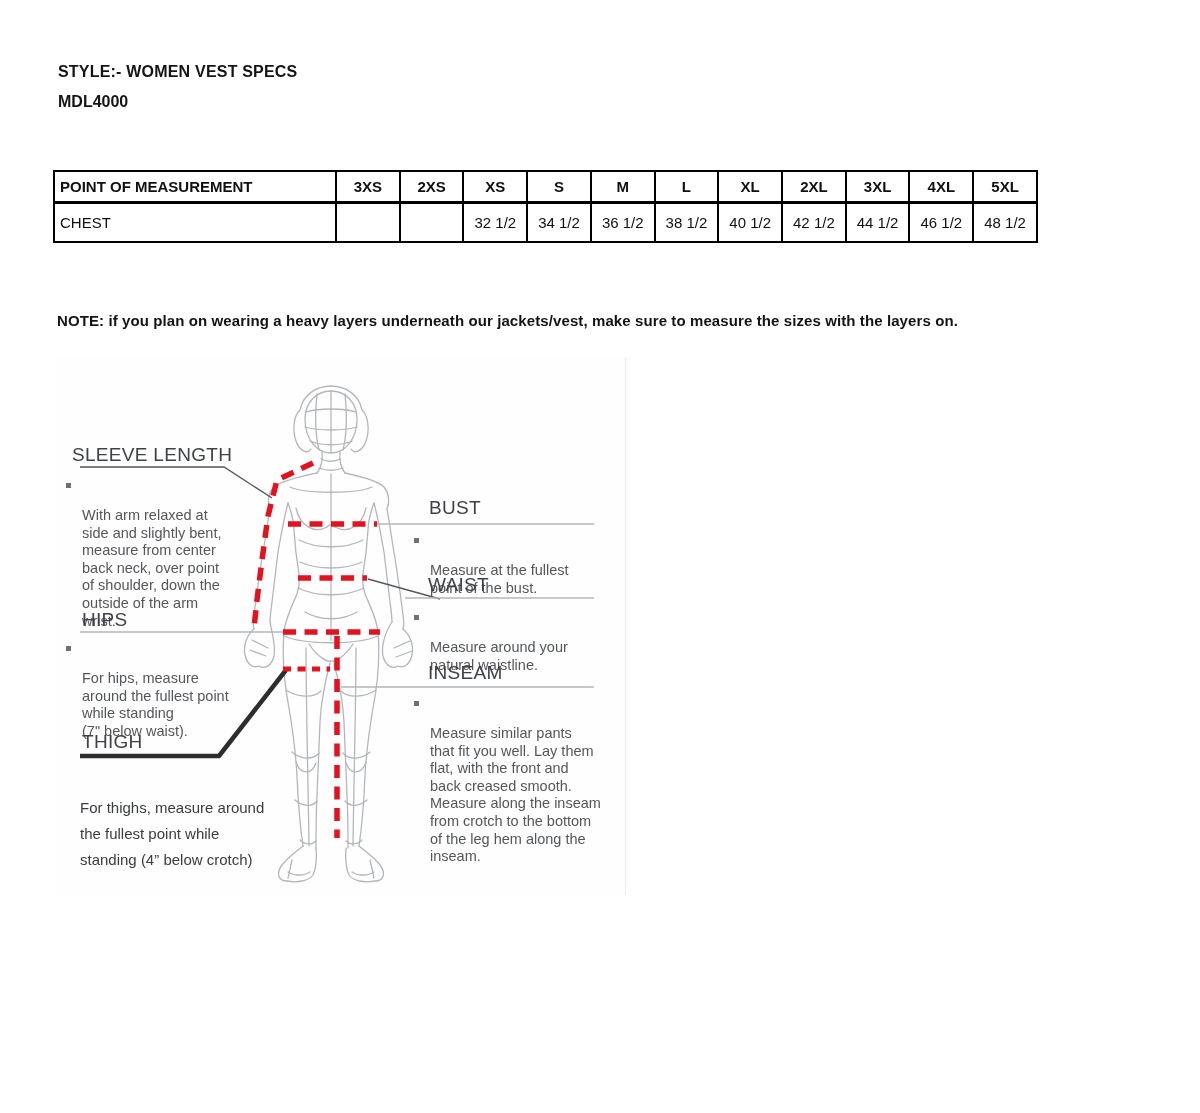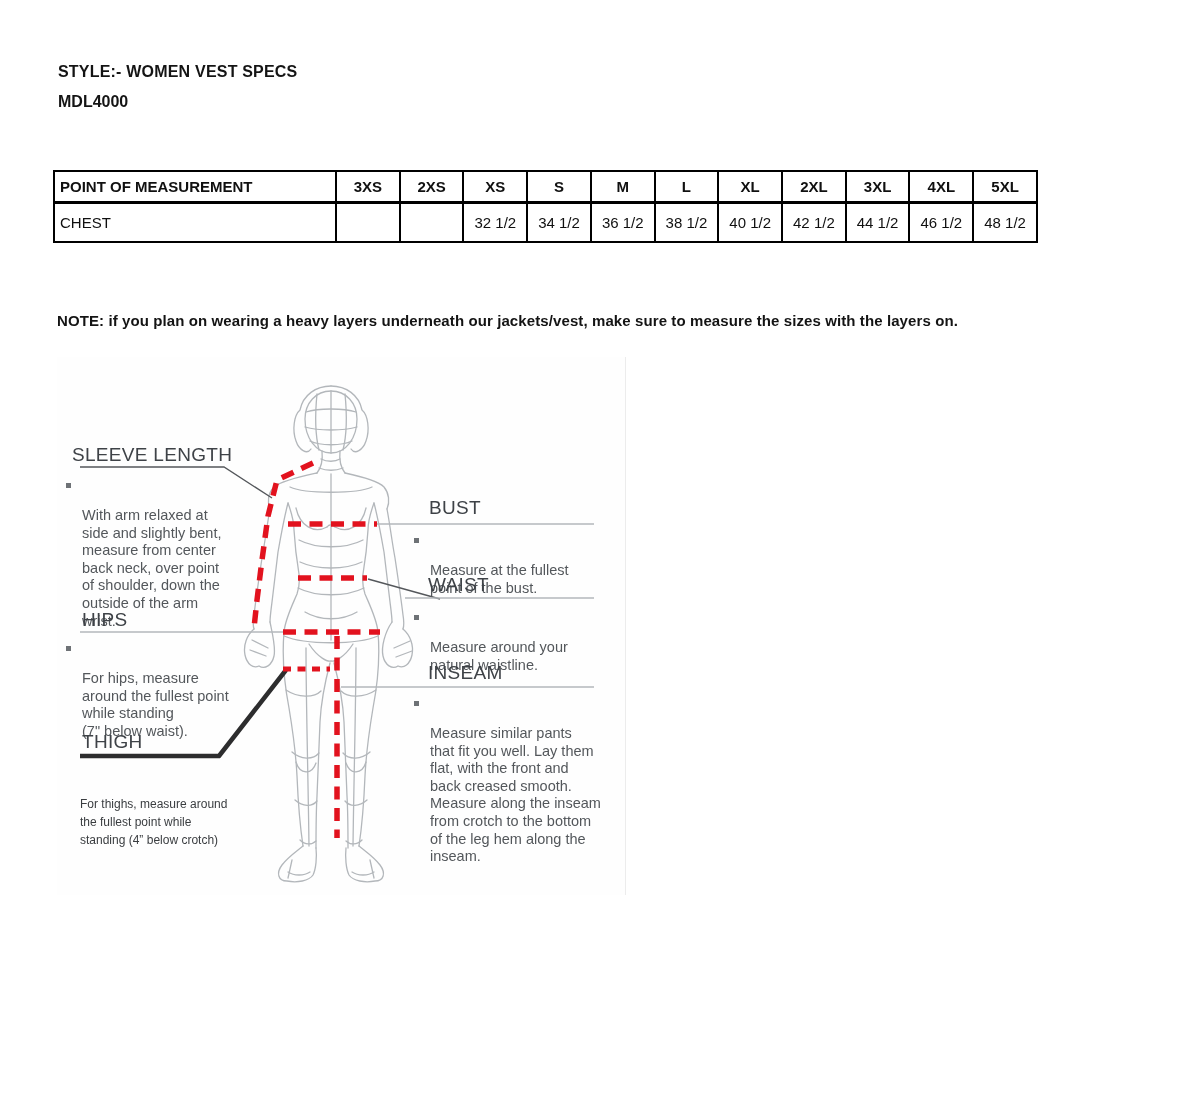--- a/index.html
+++ b/index.html
@@ -33,21 +33,21 @@
   svg.overlay{position:absolute;left:0;top:0;pointer-events:none;}
   .fig{fill:none;stroke:var(--figure-line);stroke-width:1.3;stroke-linecap:round;stroke-linejoin:round;}
   .red{fill:none;stroke:var(--measure-line);stroke-width:5.5;stroke-dasharray:13 8.5;}
   .red-sm{fill:none;stroke:var(--measure-line);stroke-width:5;stroke-dasharray:8 6.5;}
   .call{fill:none;stroke:var(--callout-line);stroke-width:1.6;}
   .thin{fill:none;stroke:#54575b;stroke-width:1.3;}
   .thick{fill:none;stroke:#2d2d2e;stroke-width:4.5;stroke-linejoin:round;}
 
   .dg-head{position:absolute;font-size:19px;color:#3e4247;letter-spacing:.3px;white-space:nowrap;}
   .dg-para{position:absolute;font-size:14.5px;line-height:17.6px;color:#53575b;white-space:pre-line;margin-top:32px;}
-  .dg-para.dark{color:#3a3d40;font-size:12px;line-height:18px;}
+  .dg-para.dark{color:#3a3d40;font-size:15px;line-height:26px;}
   .bullet{position:absolute;width:5px;height:5px;background:#6e7276;}
 </style>
 </head>
 <body>
 
 <div class="page">
 
   <div class="doc-title">STYLE:- WOMEN VEST SPECS</div>
   <div class="doc-model">MDL4000</div>
 

